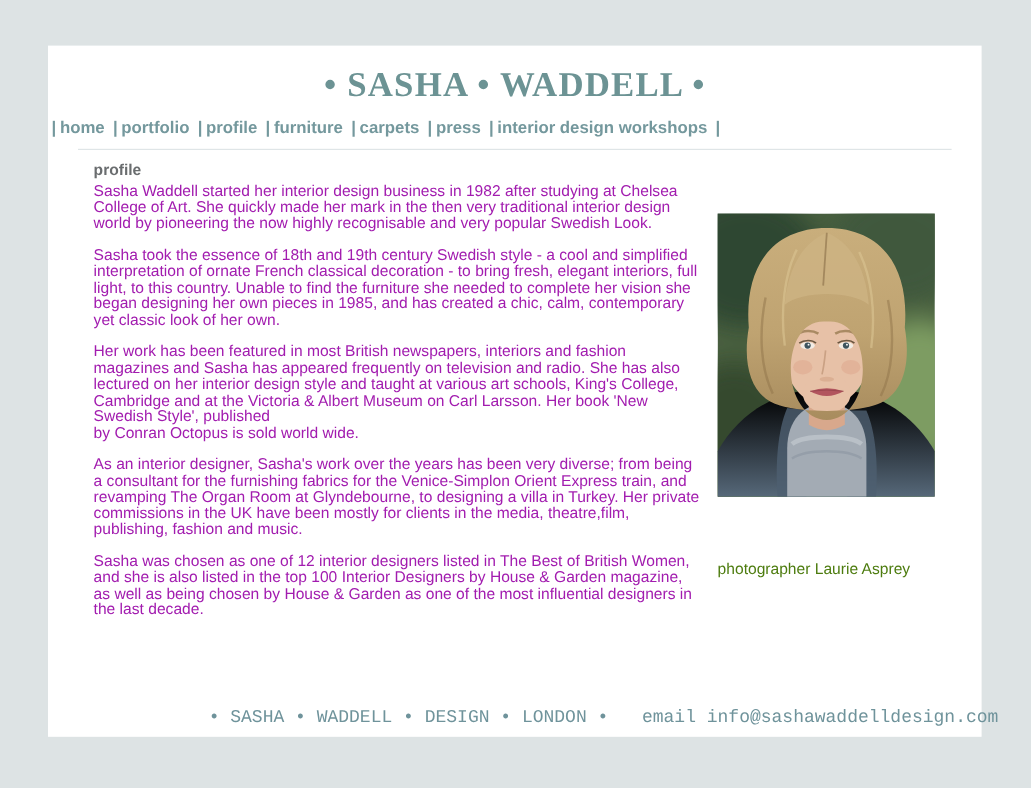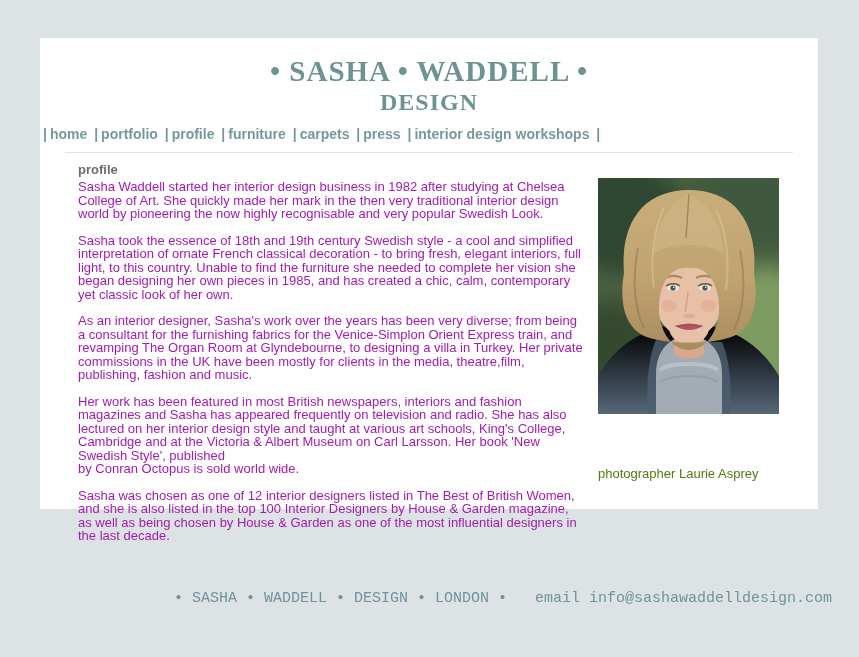--- a/index.html
+++ b/index.html
@@ -12,21 +12,21 @@
     background: #dde3e4;
     position: relative;
     overflow: hidden;
     font-family: "Liberation Sans", sans-serif;
   }
   .page {
     position: absolute;
     left: 40px;
     top: 38px;
     width: 778px;
-    height: 471px;
+    height: 576px;
     background: #ffffff;
   }
   
   .title-line1 {
     margin: 18px 0 0 0;
     text-align: center;
     font-family: "Liberation Serif", serif;
     font-weight: bold;
     font-size: 29px;
     line-height: 30px;
@@ -122,42 +122,41 @@
     text-decoration: none;
     cursor: pointer;
   }
 </style>
 </head>
 <body>
 
 <div class="page">
 
   <div class="title-line1">• SASHA • WADDELL •</div>
-  <div class="title-line2">DESIGN</div>
 
   <div class="nav">
     <span class="sep">|</span><a>home</a>
     <span class="sep">|</span><a>portfolio</a>
     <span class="sep">|</span><a>profile</a>
     <span class="sep">|</span><a>furniture</a>
     <span class="sep">|</span><a>carpets</a>
     <span class="sep">|</span><a>press</a>
     <span class="sep">|</span><a>interior design workshops</a>
     <span class="sep">|</span>
   </div>
 
   <hr class="rule">
 
   <div class="content">
     <div class="profile-heading">profile</div>
     <p>Sasha Waddell started her interior design business in 1982 after studying at Chelsea College of Art. She quickly made her mark in the then very traditional interior design world by pioneering the now highly recognisable and very popular Swedish Look.</p>
     <p>Sasha took the essence of 18th and 19th century Swedish style - a cool and simplified interpretation of ornate French classical decoration - to bring fresh, elegant interiors,  full light, to this country. Unable to find the furniture she needed to complete her vision she began designing her own pieces in 1985, and has created a chic, calm, contemporary yet classic look of her own.</p>
-    <p>As an interior designer, Sasha's work over the years has been very diverse; from being a consultant for the furnishing fabrics for the Venice-Simplon Orient Express train, and revamping The Organ Room at Glyndebourne, to designing a villa in Turkey. Her private commissions in the UK have been mostly for clients in the media, theatre,film, publishing, fashion and music.</p>
     <p>Her work has been featured in most British newspapers, interiors and fashion magazines and Sasha has appeared frequently on television and radio. She has also lectured on her interior design style and taught at various art schools, King's College, Cambridge and at the Victoria &amp; Albert Museum on Carl Larsson. Her book 'New Swedish Style', published
 by Conran Octopus is sold world wide.</p>
+    <p>As an interior designer, Sasha's work over the years has been very diverse; from being a consultant for the furnishing fabrics for the Venice-Simplon Orient Express train, and revamping The Organ Room at Glyndebourne, to designing a villa in Turkey. Her private commissions in the UK have been mostly for clients in the media, theatre,film, publishing, fashion and music.</p>
     <p>Sasha was chosen as one of 12 interior designers listed in The Best of British Women, and she is also listed in the top 100 Interior Designers by House &amp; Garden magazine, as well as being chosen by House &amp; Garden as one of the most influential designers in the last decade.</p>
   </div>
 
   <div class="photo-box">
     <svg width="181" height="236" viewBox="0 0 181 236" xmlns="http://www.w3.org/2000/svg">
       <defs>
         <filter id="bgblur" x="-30%" y="-30%" width="160%" height="160%">
           <feGaussianBlur stdDeviation="10"></feGaussianBlur>
         </filter>
         <linearGradient id="hairg" x1="0" y1="0" x2="0" y2="1">

